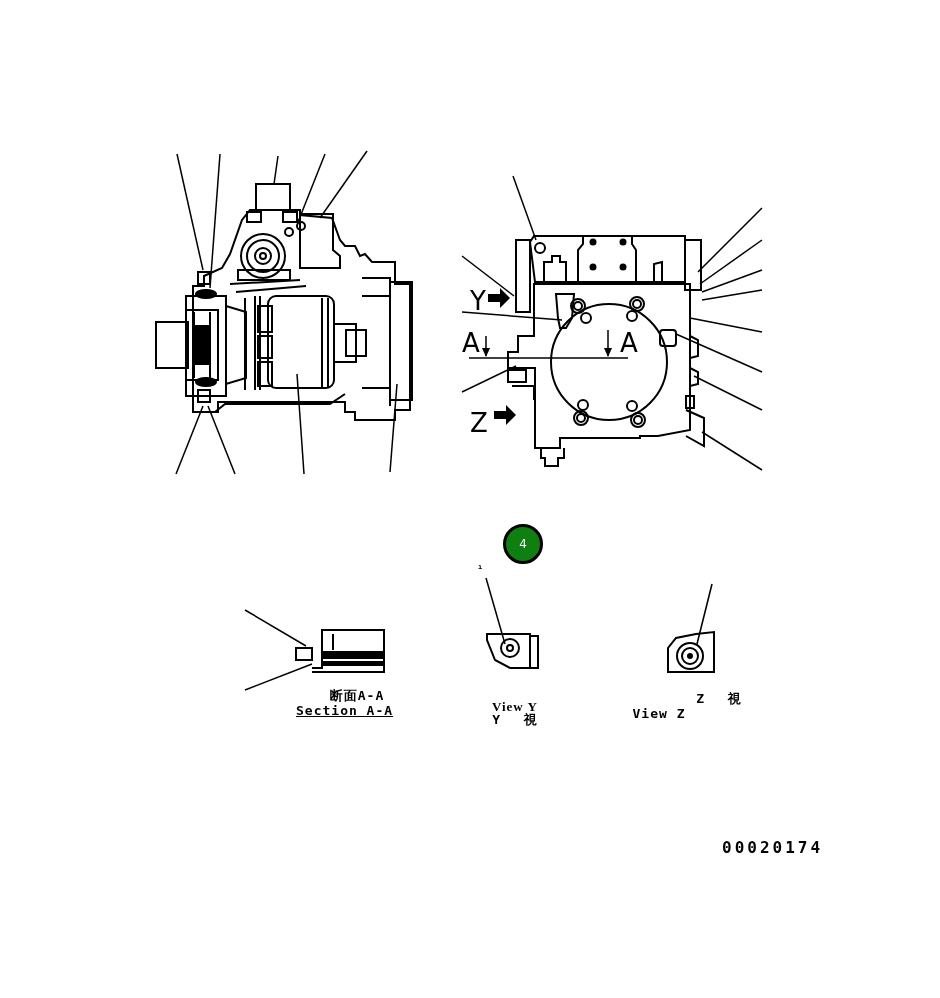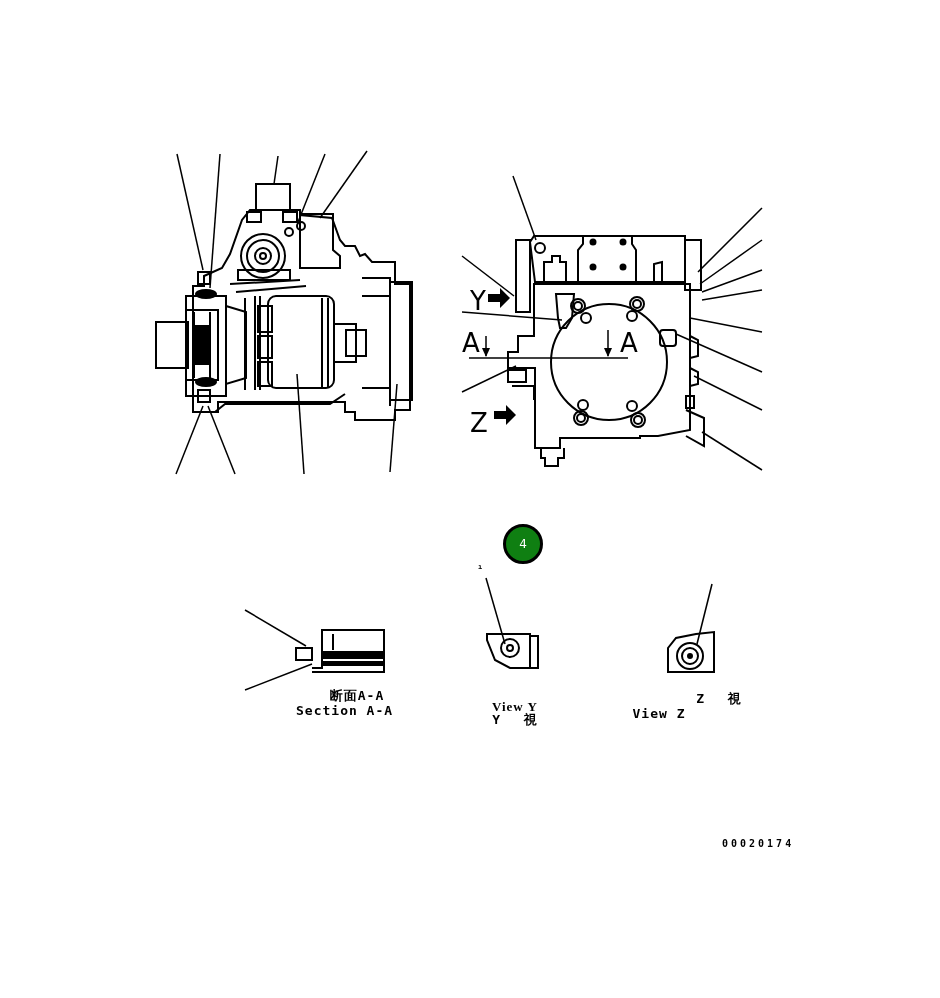--- a/index.html
+++ b/index.html
@@ -1,20 +1,20 @@
 <!DOCTYPE html>
 <html><head>
 <meta charset="utf-8">
 <style>
   html, body { margin: 0; padding: 0; background: #ffffff; }
   body { width: 940px; height: 998px; position: relative; overflow: hidden; font-family: "DejaVu Sans Mono", monospace; }
   .drawing { position: absolute; left: 0; top: 0; width: 940px; height: 998px; }
   .lbl { position: absolute; color: #000; font-family: "DejaVu Sans Mono", monospace; font-weight: bold; text-align: center; white-space: nowrap; }
   .lbl.small { font-size: 13px; line-height: 15px; letter-spacing: 1px; }
-  .docnum { position: absolute; left: 722px; top: 838px; font-size: 10px; letter-spacing: 3px; font-family: "DejaVu Sans Mono", monospace; font-weight: bold; color: #000; }
+  .docnum { position: absolute; left: 722px; top: 838px; font-size: 16px; letter-spacing: 3px; font-family: "DejaVu Sans Mono", monospace; font-weight: bold; color: #000; }
   .callout { position: absolute; left: 503px; top: 524px; width: 34px; height: 34px; border-radius: 50%; border: 3px solid #000; background: #0f7f12; color: #fff; font-family: "DejaVu Sans", sans-serif; font-size: 12px; display: flex; align-items: center; justify-content: center; cursor: pointer; }
 </style>
 </head>
 <body>
 
 <svg class="drawing" viewBox="0 0 940 998" xmlns="http://www.w3.org/2000/svg" fill="none" stroke="#000" stroke-width="2">
 
   <g>
 
     <line x1="177" y1="154" x2="203" y2="270" stroke-width="1.5"></line>
@@ -185,21 +185,21 @@
   </g>
 </svg>
 
 <div class="callout">
   <span>4</span>
 </div>
 
 <div class="lbl" style="left:478px; top:563px; font-size:7px;">ı</div>
 
 <div class="lbl small" style="left:312px; top:688px; width:90px;">断面A-A</div>
-<div class="lbl small" style="left:296px; top:703px; width:96px;">Section A-A</div>
+<div class="lbl small" style="left:296px; top:703px; width:96px;text-decoration:underline;">Section A-A</div>
 
 <div class="lbl small" style="left:480px; top:712px; width:70px;">Y　 視</div>
 <div class="lbl small" style="left:480px; top:699px; width:70px;font-family:Liberation Serif, serif;">View Y</div>
 
 <div class="lbl small" style="left:684px; top:691px; width:70px;">Z　 視</div>
 <div class="lbl small" style="left:624px; top:706px; width:70px;">View Z</div>
 
 <div class="docnum">00020174</div>
 
 </body></html>

